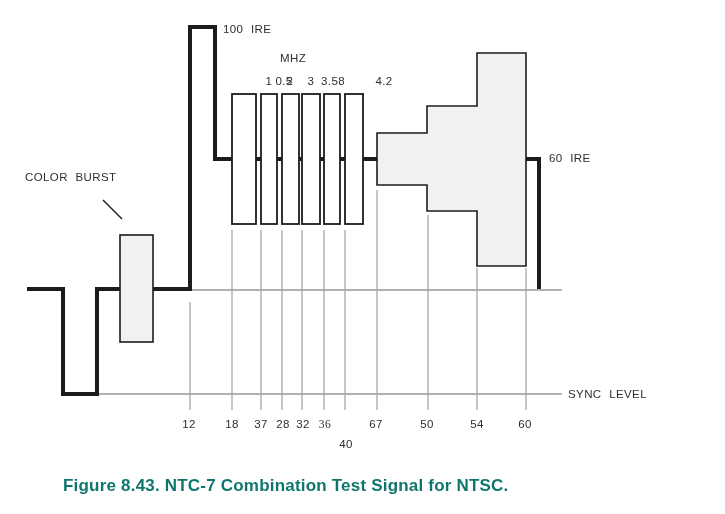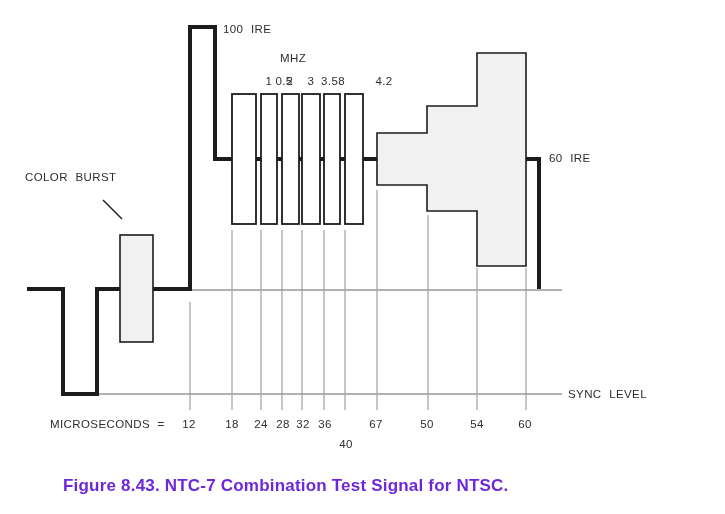--- a/index.html
+++ b/index.html
@@ -8,21 +8,21 @@
     font-family:"Liberation Sans",sans-serif;overflow:hidden;
   }
   .stage svg{position:absolute;left:0;top:0;}
   .lbl{
     position:absolute;font-size:11.5px;line-height:13px;color:var(--text,#2e2e2e);
     letter-spacing:0.4px;word-spacing:4px;white-space:nowrap;
   }
   .ctr{transform:translateX(-50%);}
   .caption{
     position:absolute;font-size:17px;line-height:20px;font-weight:bold;
-    color:#6d28d9;letter-spacing:0.2px;white-space:nowrap;
+    color:#0f766e;letter-spacing:0.2px;white-space:nowrap;
     font-family:"Liberation Sans",sans-serif;
   }
   .wf{fill:none;stroke:var(--line,#1c1c1c);stroke-width:4;}
   .ref{stroke:var(--reference_line,#999);stroke-width:1.4;}
   .grid{stroke:var(--grid_line,#a8a8a8);stroke-width:1.3;}
   .shape{fill:var(--shape_fill,#f1f1f1);stroke:var(--line,#1c1c1c);stroke-width:1.6;}
   .bar{fill:#ffffff;stroke:var(--line,#1c1c1c);stroke-width:1.8;}
   .thin{stroke:var(--line,#1c1c1c);stroke-width:1.4;fill:none;}
 </style>
 </head>
@@ -69,27 +69,26 @@
   <div class="lbl" style="left:25px;top:171px;">COLOR BURST</div>
 
   <div class="lbl ctr" style="left:293px;top:52px;">MHZ</div>
   <div class="lbl ctr" style="left:244px;top:75px;margin-left:40px;">0.5</div>
   <div class="lbl ctr" style="left:269px;top:75px;">1</div>
   <div class="lbl ctr" style="left:290px;top:75px;">2</div>
   <div class="lbl ctr" style="left:311px;top:75px;">3</div>
   <div class="lbl ctr" style="left:333px;top:75px;">3.58</div>
   <div class="lbl ctr" style="left:356px;top:75px;margin-left:28px;">4.2</div>
 
-  <div class="lbl" style="left:50px;top:418px;">MICROSECONDS =</div>
   <div class="lbl ctr" style="left:189px;top:418px;">12</div>
   <div class="lbl ctr" style="left:232px;top:418px;">18</div>
-  <div class="lbl ctr" style="left:261px;top:418px;">24</div>
+  <div class="lbl ctr" style="left:261px;top:418px;">37</div>
   <div class="lbl ctr" style="left:283px;top:418px;">28</div>
   <div class="lbl ctr" style="left:303px;top:418px;">32</div>
-  <div class="lbl ctr" style="left:325px;top:418px;">36</div>
+  <div class="lbl ctr" style="left:325px;top:418px;font-family:Liberation Serif, serif;">36</div>
   <div class="lbl ctr" style="left:346px;top:418px;margin-top:20px;">40</div>
   <div class="lbl ctr" style="left:376px;top:418px;">67</div>
   <div class="lbl ctr" style="left:427px;top:418px;">50</div>
   <div class="lbl ctr" style="left:477px;top:418px;">54</div>
   <div class="lbl ctr" style="left:525px;top:418px;">60</div>
 
   <div class="caption" style="left:63px;top:476px;">Figure 8.43. NTC-7 Combination Test Signal for NTSC.</div>
 </div>
 
 </body></html>

